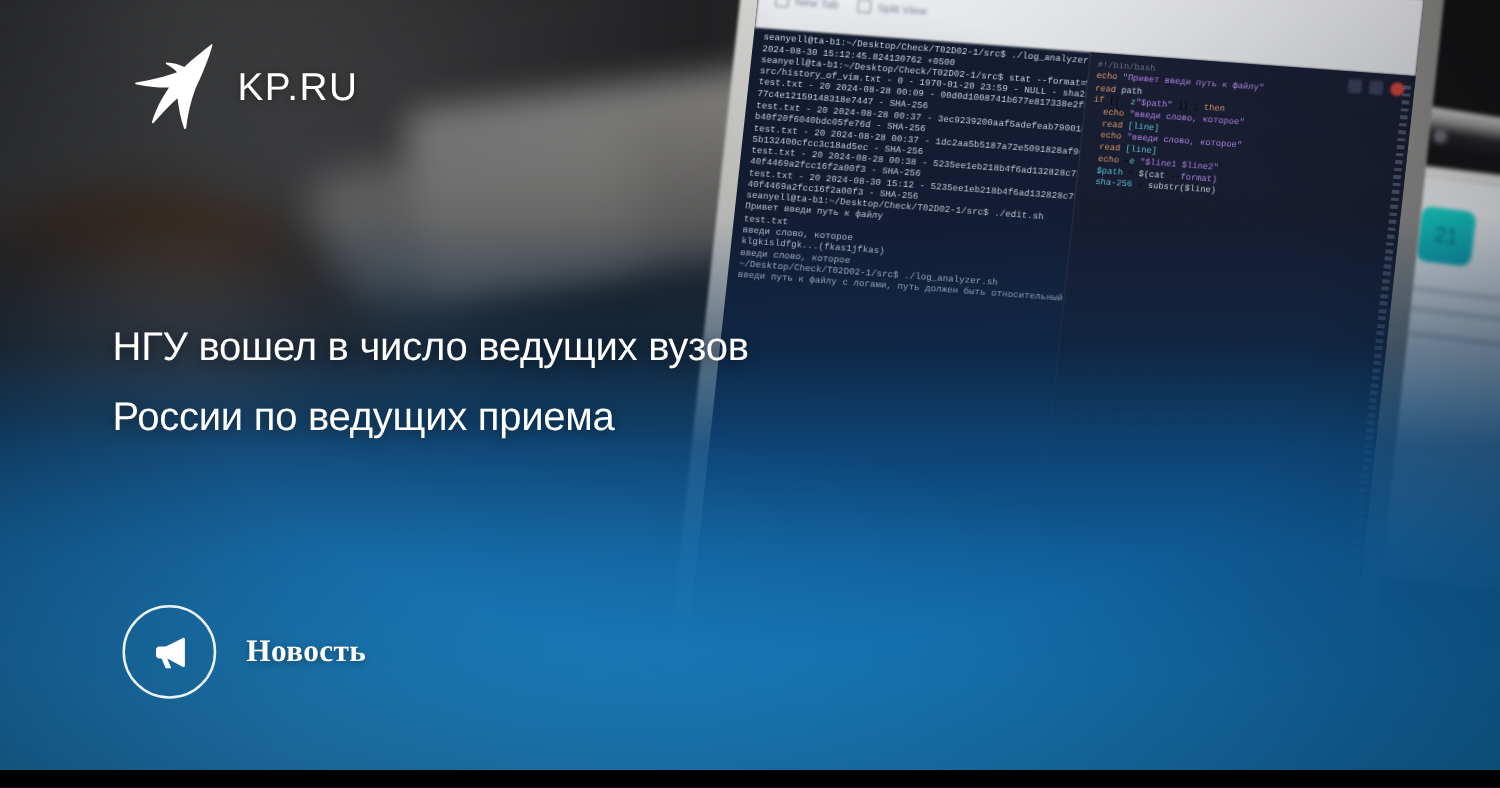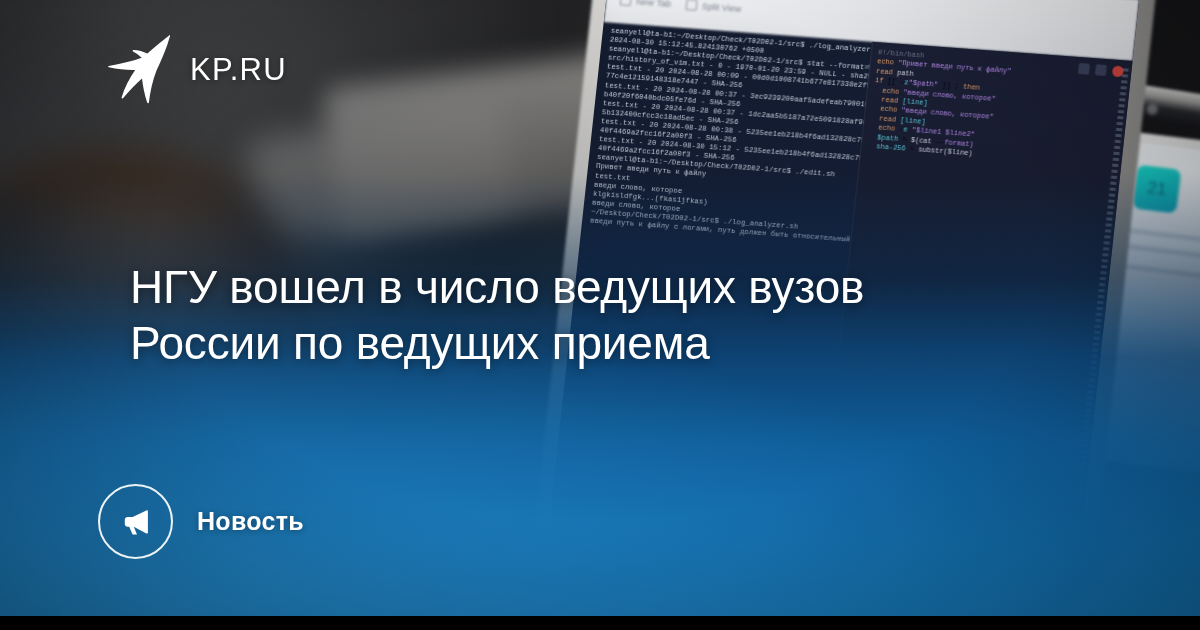--- a/index.html
+++ b/index.html
@@ -101,24 +101,24 @@
     background:radial-gradient(ellipse at 50% 42%, rgba(0,0,0,0) 52%, rgba(0,0,0,.34) 100%);}
 
   
   .content{position:absolute;inset:0;}
 
   .brand{position:absolute;left:108px;top:34px;display:flex;align-items:center;gap:20px;}
   .brand svg{display:block;}
   .brand-name{color:#fff;font-size:31px;letter-spacing:1.2px;font-weight:400;line-height:1;
     text-shadow:0 1px 6px rgba(0,0,0,.45);}
 
-  .headline{position:absolute;left:90px;top:228px;width:900px;color:#fff;font-size:46px;line-height:56px;
-    font-weight:400;letter-spacing:-.2px;text-shadow:0 2px 10px rgba(0,0,0,.42);margin-left:40px;}
-
-  .badge{position:absolute;left:98px;top:484px;display:flex;align-items:center;gap:24px;}
+  .headline{position:absolute;left:90px;top:228px;width:900px;color:#fff;font-size:32px;line-height:56px;
+    font-weight:400;letter-spacing:-.2px;text-shadow:0 2px 10px rgba(0,0,0,.42);}
+
+  .badge{position:absolute;left:98px;top:484px;display:flex;align-items:center;gap:24px;font-family:Liberation Serif, serif;}
   .badge-circle{width:71px;height:71px;border-radius:50%;border:2px solid rgba(255,255,255,.92);
     display:flex;align-items:center;justify-content:center;flex:0 0 auto;}
   .badge-label{color:#fff;font-size:25px;font-weight:700;letter-spacing:.3px;text-shadow:0 1px 6px rgba(0,0,0,.35);}
 </style>
 </head>
 <body>
 
 <div class="card">
 
   <div class="photo">

